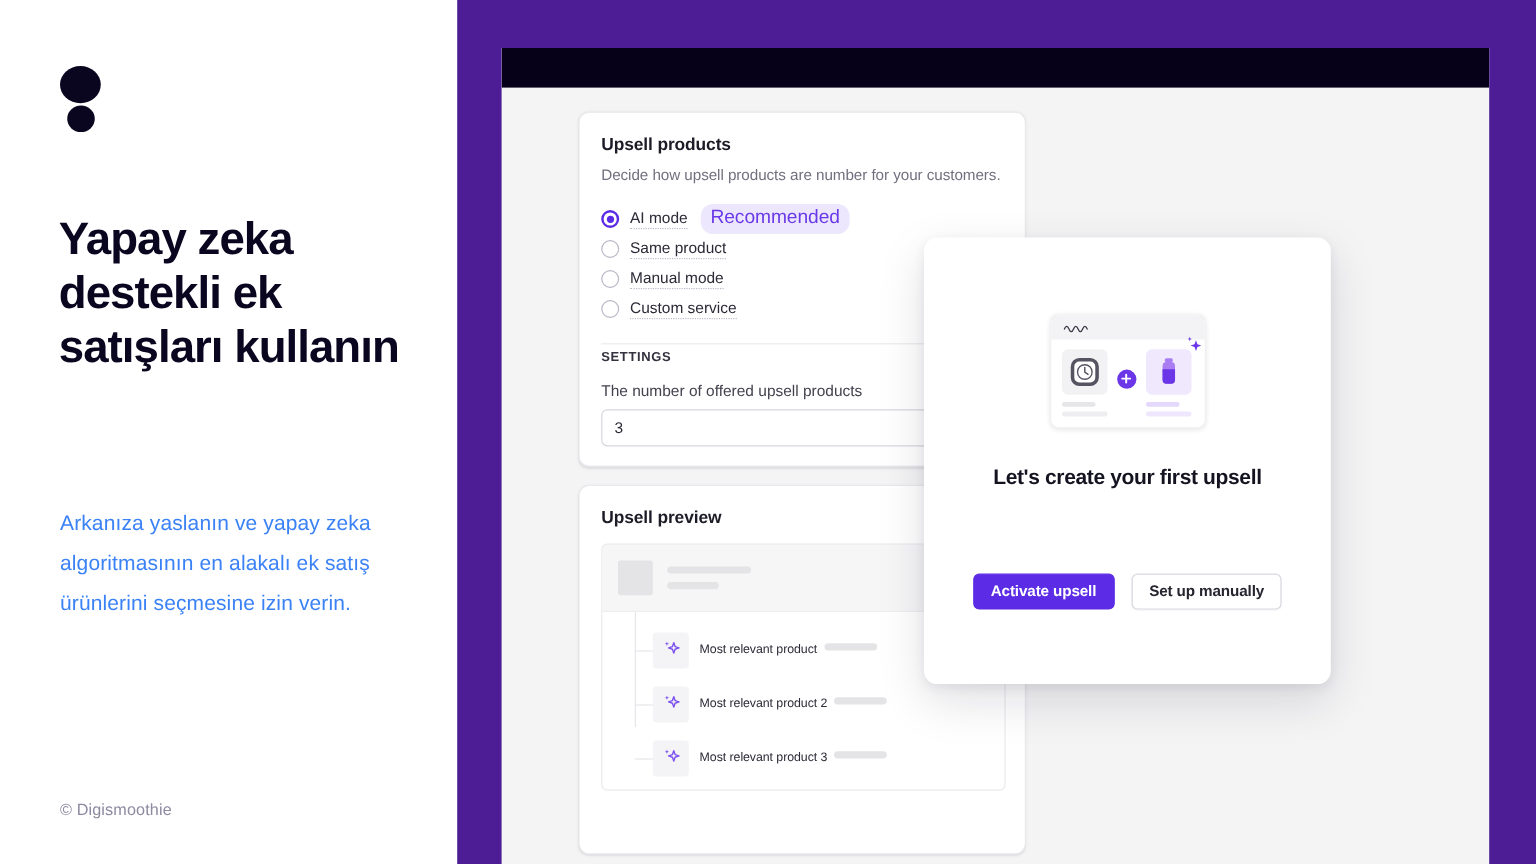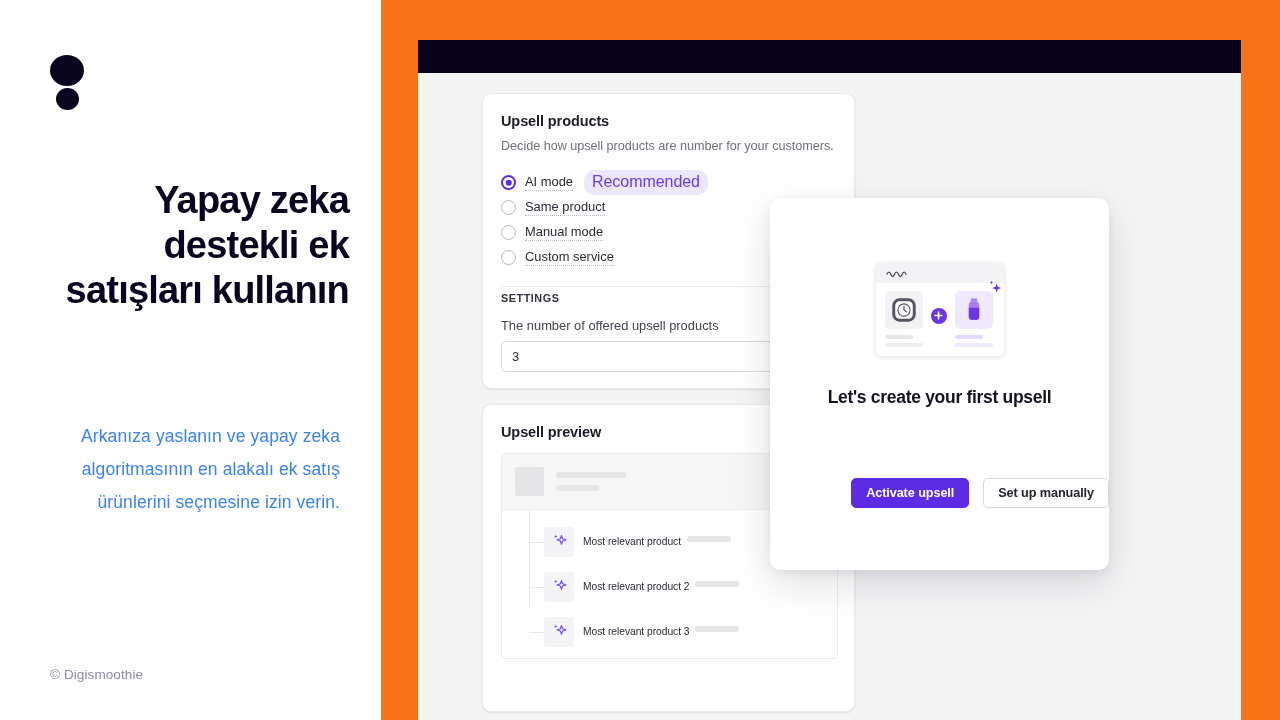--- a/index.html
+++ b/index.html
@@ -8,21 +8,20 @@
     font-family: "Liberation Sans", sans-serif;
     background: #ffffff;
     -webkit-font-smoothing: antialiased;
   }
   .stage { position: relative; width: 1280px; height: 720px; }
 
   
   .left-panel {
     position: absolute; left: 0; top: 0; width: 381px; height: 720px;
     background: #ffffff;
-    text-align: right;
   }
   .logo {
     position: absolute; left: 50px; top: 55px; width: 36px; height: 66px;
   }
   .logo .dot-top {
     position: absolute; left: 0; top: 0; width: 34px; height: 31px;
     background: #0b0620; border-radius: 50%;
   }
   .logo .dot-bottom {
     position: absolute; left: 6px; top: 33px; width: 23px; height: 22px;
@@ -39,21 +38,21 @@
     color: #3b82f6; letter-spacing: 0.1px;
   }
   .copyright {
     position: absolute; left: 50px; top: 667px;
     font-size: 13.5px; color: #8d8aa1; letter-spacing: 0.1px;
   }
 
   
   .right-panel {
     position: absolute; left: 381px; top: 0; width: 899px; height: 720px;
-    background: #f97316;
+    background: #4c1d95;
   }
   .app-window {
     position: absolute; left: 37px; top: 40px; width: 823px; height: 680px;
     background: #f4f4f5; overflow: hidden;
   }
   .app-topbar {
     position: absolute; left: 0; top: 0; width: 823px; height: 33px;
     background: #060018;
   }
 
@@ -198,21 +197,21 @@
   .modal-title {
     position: absolute; left: 0; top: 189px; width: 100%; text-align: center;
     font-size: 17.5px; font-weight: 700; color: #141320; letter-spacing: -0.3px;
   }
   .modal-desc {
     position: absolute; left: 0; top: 224px; width: 100%; text-align: center;
     font-size: 13px; line-height: 20px; color: #4f4d5e;
   }
   .modal-actions {
     position: absolute; left: 0; top: 280px; width: 100%;
-    display: flex; justify-content: flex-end; gap: 14px;
+    display: flex; justify-content: center; gap: 14px;
   }
   .btn {
     height: 30px; border-radius: 5px; display: flex; align-items: center;
     justify-content: center; font-size: 12.7px; font-weight: 700;
     letter-spacing: -0.1px; padding: 0 14px; cursor: pointer;
   }
   .btn-primary { background: #5c2be5; color: #ffffff; border: 1px solid #5c2be5; }
   .btn-secondary {
     background: #ffffff; color: #25242f; border: 1px solid #d9d8df;
     box-shadow: 0 1px 1px rgba(16,18,38,0.04);

